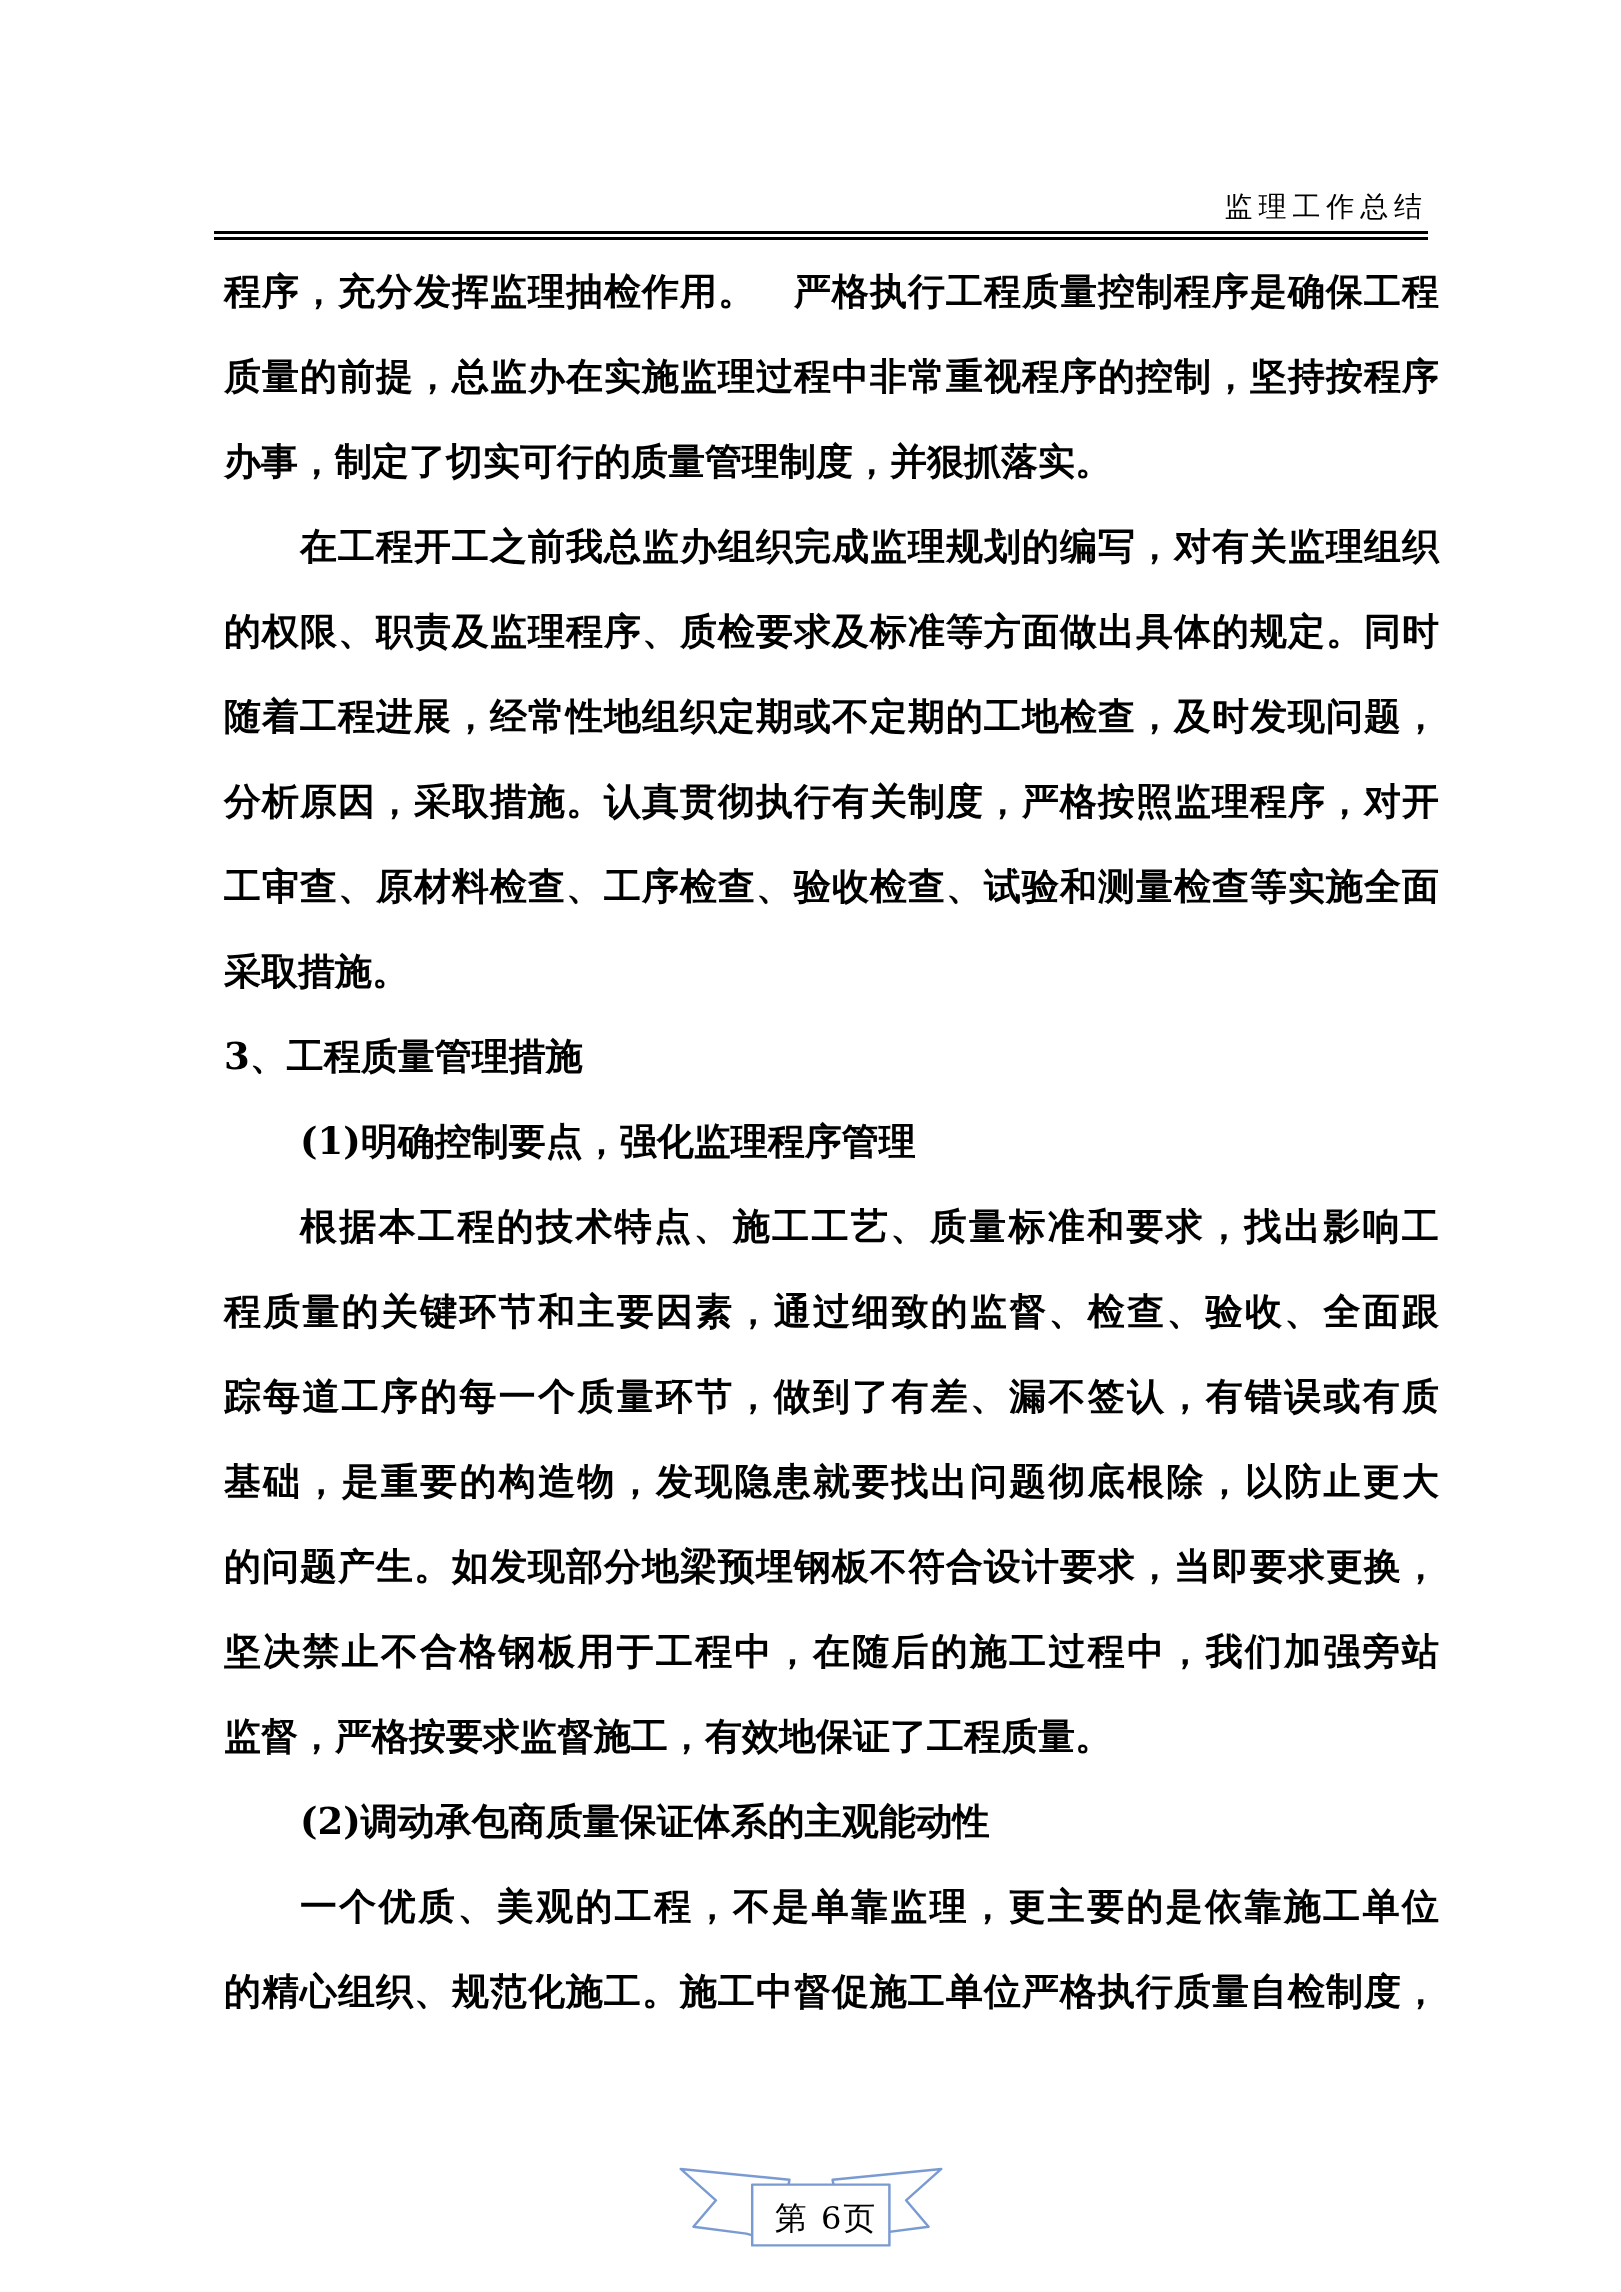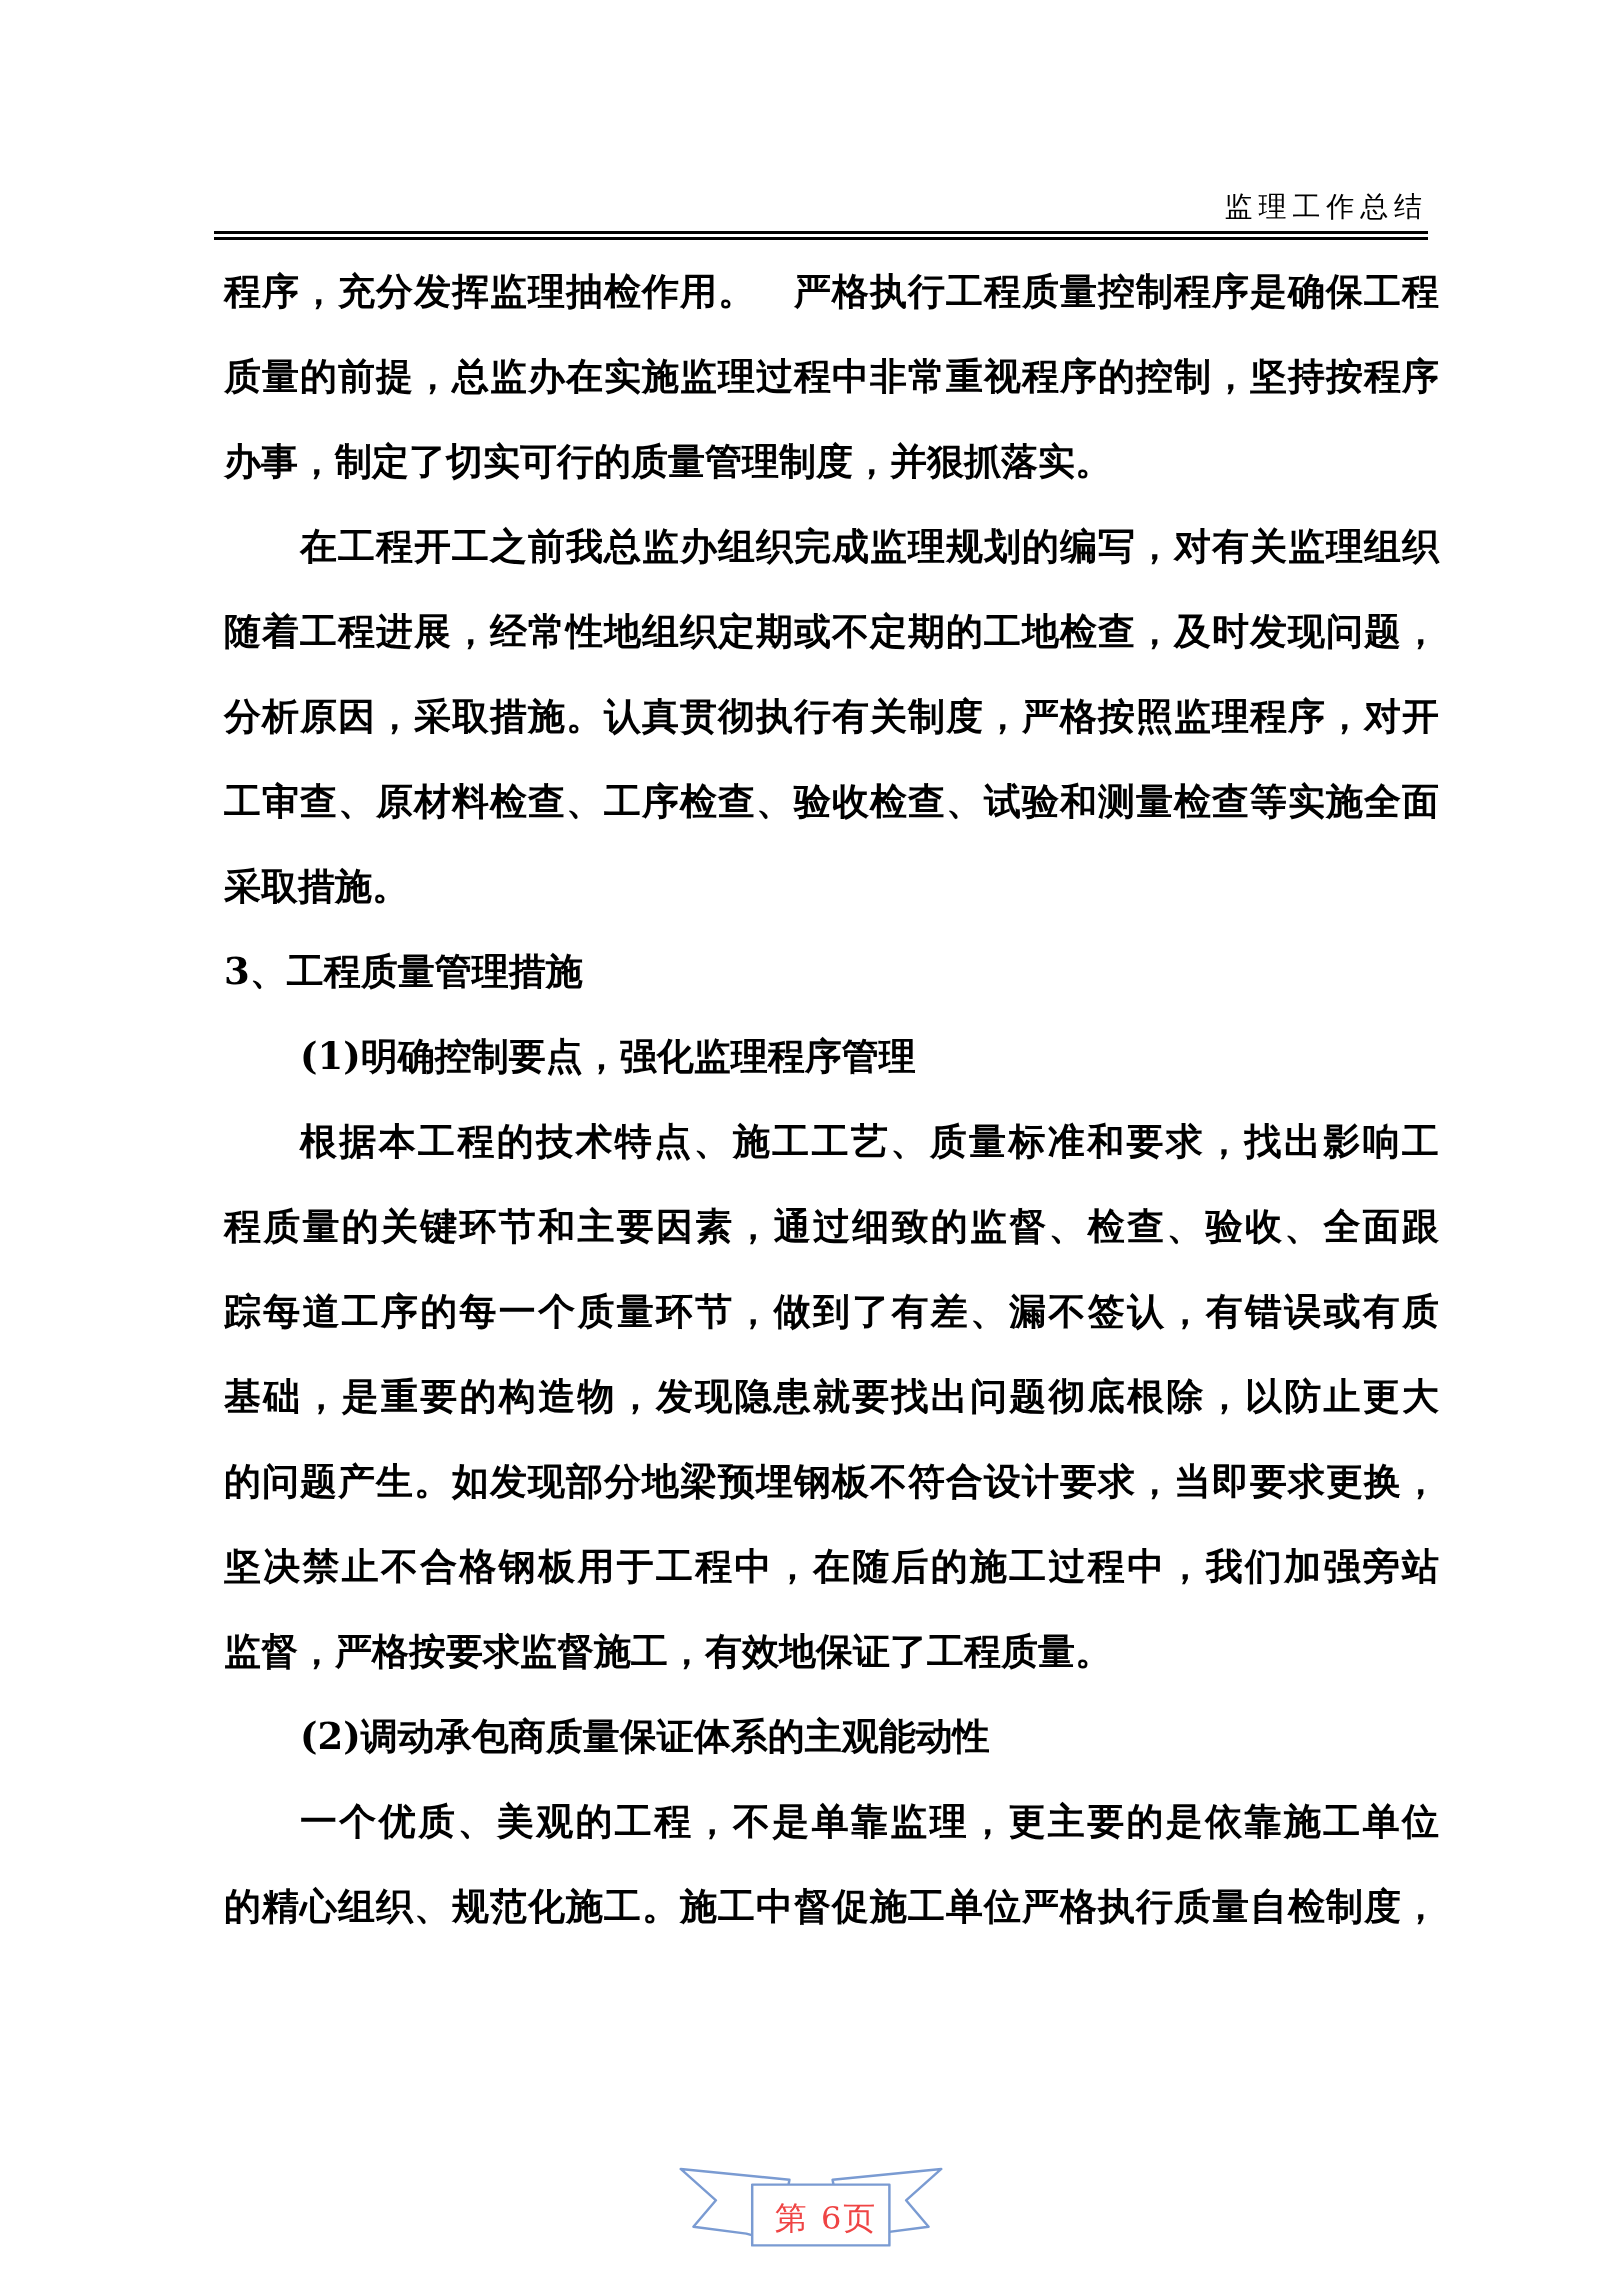--- a/index.html
+++ b/index.html
@@ -31,36 +31,37 @@
   }
   .line{height:85px;text-align:left;}
   .line.full{text-align:justify;text-align-last:justify;text-justify:inter-character;}
   .line.indent{text-indent:76px;}
   
   .ribbon{position:absolute;left:664px;top:2166px;width:294px;height:98px;}
   .ribbon svg{display:block;}
   .ribbon-label{
     position:absolute;left:752px;top:2190px;width:148px;height:57px;
     line-height:57px;text-align:center;
-    font-size:32px;letter-spacing:2px;color:#ef4444;
+    font-size:32px;letter-spacing:2px;color:#000000;
   }
 </style>
 </head>
 <body>
 
 <div class="page">
 
   <div class="hdr-right">监理工作总结</div>
   <div class="hdr-rule"></div>
 
   <div class="body">
     <div class="line full">程序，充分发挥监理抽检作用。　严格执行工程质量控制程序是确保工程</div>
     <div class="line full">质量的前提，总监办在实施监理过程中非常重视程序的控制，坚持按程序</div>
     <div class="line">办事，制定了切实可行的质量管理制度，并狠抓落实。</div>
     <div class="line full indent">在工程开工之前我总监办组织完成监理规划的编写，对有关监理组织</div>
+    <div class="line full">的权限、职责及监理程序、质检要求及标准等方面做出具体的规定。同时</div>
     <div class="line full">随着工程进展，经常性地组织定期或不定期的工地检查，及时发现问题，</div>
     <div class="line full">分析原因，采取措施。认真贯彻执行有关制度，严格按照监理程序，对开</div>
     <div class="line full">工审查、原材料检查、工序检查、验收检查、试验和测量检查等实施全面</div>
     <div class="line">采取措施。</div>
     <div class="line">3、工程质量管理措施</div>
     <div class="line indent">(1)明确控制要点，强化监理程序管理</div>
     <div class="line full indent">根据本工程的技术特点、施工工艺、质量标准和要求，找出影响工</div>
     <div class="line full">程质量的关键环节和主要因素，通过细致的监督、检查、验收、全面跟</div>
     <div class="line full">踪每道工序的每一个质量环节，做到了有差、漏不签认，有错误或有质</div>
     <div class="line full">基础，是重要的构造物，发现隐患就要找出问题彻底根除，以防止更大</div>

